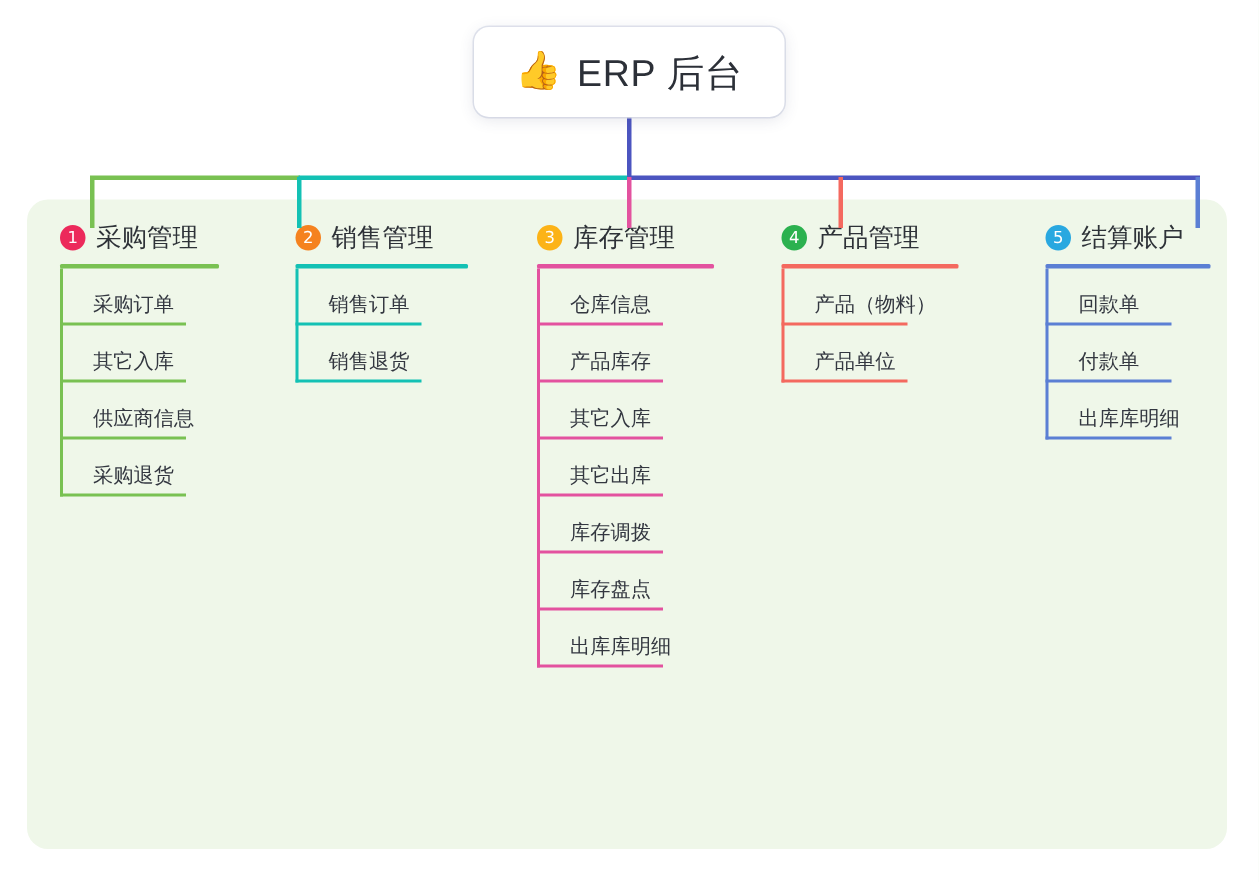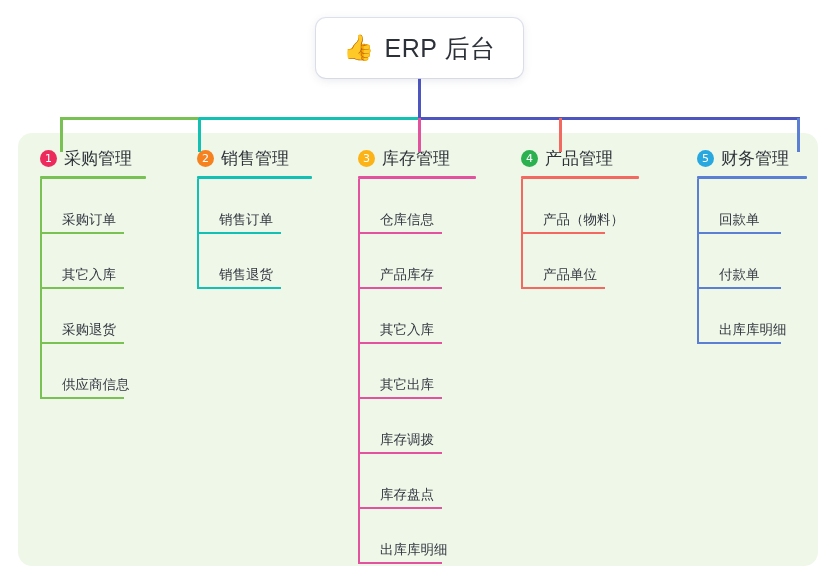--- a/index.html
+++ b/index.html
@@ -112,21 +112,21 @@
   }
   .spine {
     position: absolute;
     left: 0;
     top: 0;
     bottom: 0;
     width: 2px;
   }
   .item {
     position: relative;
-    height: 55px;
+    height: 38px;
     box-sizing: border-box;
     display: flex;
     align-items: flex-end;
     padding-left: 22px;
     padding-bottom: 6px;
   }
   .item-label {
     font-size: 13.5px;
     color: #333740;
     white-space: nowrap;
@@ -178,25 +178,25 @@
           <div class="spine" style="background: rgb(121, 193, 82);"></div>
           <div class="item">
             <span class="item-label">采购订单</span>
             <div class="item-rule" style="background: rgb(121, 193, 82);"></div>
           </div>
           <div class="item">
             <span class="item-label">其它入库</span>
             <div class="item-rule" style="background: rgb(121, 193, 82);"></div>
           </div>
           <div class="item">
+            <span class="item-label">供应商信息</span>
+            <div class="item-rule" style="background: rgb(121, 193, 82);"></div>
+          </div>
+          <div class="item">
             <span class="item-label">采购退货</span>
-            <div class="item-rule" style="background: rgb(121, 193, 82);"></div>
-          </div>
-          <div class="item">
-            <span class="item-label">供应商信息</span>
             <div class="item-rule" style="background: rgb(121, 193, 82);"></div>
           </div>
         </div>
       </div>
       <div class="column" style="left: 197px;">
         <div class="col-header">
           <span class="badge" style="background: rgb(245, 130, 31);">2</span>
           <span class="col-title">销售管理</span>
         </div>
         <div class="col-rule" style="background: rgb(19, 193, 180); width: 115px;"></div>
@@ -264,21 +264,21 @@
           </div>
           <div class="item">
             <span class="item-label">产品单位</span>
             <div class="item-rule" style="background: rgb(244, 105, 95);"></div>
           </div>
         </div>
       </div>
       <div class="column" style="left: 697px;">
         <div class="col-header">
           <span class="badge" style="background: rgb(41, 168, 224);">5</span>
-          <span class="col-title">财务管理</span>
+          <span class="col-title">结算账户</span>
         </div>
         <div class="col-rule" style="background: rgb(91, 127, 212); width: 110px;"></div>
         <div class="items">
           <div class="spine" style="background: rgb(91, 127, 212);"></div>
           <div class="item">
             <span class="item-label">回款单</span>
             <div class="item-rule" style="background: rgb(91, 127, 212);"></div>
           </div>
           <div class="item">
             <span class="item-label">付款单</span>

